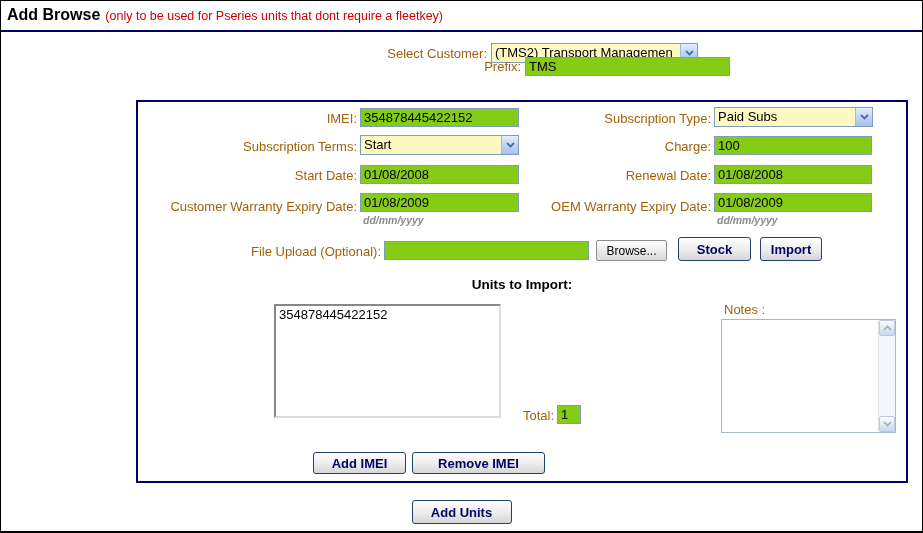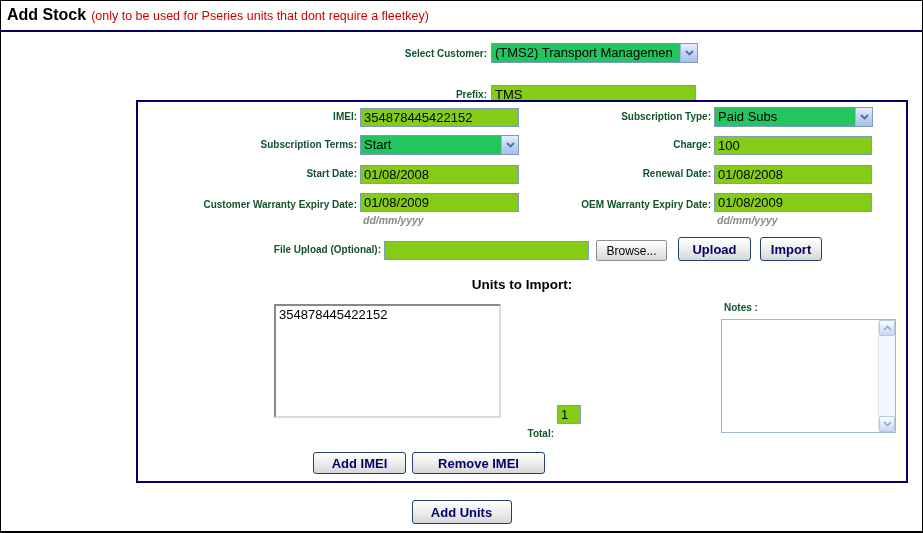--- a/index.html
+++ b/index.html
@@ -6,29 +6,29 @@
   html,body { width:923px; height:533px; background:#fff; }
   body { font-family:"Liberation Sans", sans-serif; position:relative; }
 
   .page { position:absolute; inset:0; border:1px solid #000; border-bottom-width:2px; background:#fff; }
 
   .header { position:absolute; top:5px; left:6px; white-space:nowrap; }
   .title { font-size:16px; font-weight:bold; color:#000; }
   .subtitle { font-size:12.5px; color:#cc0000; margin-left:5px; }
   .hr-navy { position:absolute; top:29px; left:0; right:0; height:2px; background:#000066; }
 
-  .lbl { font-weight:bold; color:#14532d; font-size:10px; }
+  .lbl { font-weight:normal; color:#a16207; font-size:13px; }
 
   .top-row { position:absolute; left:0; right:0; display:flex; align-items:center; }
   .top-row .lbl { width:486px; text-align:right; margin-right:4px; }
 
   .inp { border:1px solid #7f9db9; font-family:"Liberation Sans", sans-serif;
          font-size:13px; padding:1px 3px; height:19px; color:#000; background:#84cc16; }
 
-  .select { border:1px solid #7f9db9; background:#22c55e; height:20px; display:flex; align-items:stretch; }
+  .select { border:1px solid #7f9db9; background:#fef9c3; height:20px; display:flex; align-items:stretch; }
   .sel-txt { flex:1; font-size:13px; padding:1px 3px; overflow:hidden; white-space:nowrap; }
   .sel-arrow { width:17px; display:flex; align-items:center; justify-content:center;
                background:linear-gradient(#e6effe,#bcd0f4 60%,#a9c0ee); border-left:1px solid #9db9dd; cursor:default; }
 
   .box { position:absolute; left:135px; top:99px; width:772px; height:383px; border:2px solid #000066; background:#fff; }
   .box .bl { position:absolute; text-align:right; white-space:nowrap; }
   .box .abs { position:absolute; }
 
   .hint { position:absolute; color:#8a8a8a; font-size:10.5px; font-weight:bold; font-style:italic; }
 
@@ -50,36 +50,36 @@
   .center-label { position:absolute; left:0; right:0; text-align:center; font-weight:bold; color:#000; font-size:13.5px; }
 
   .add-units { position:absolute; left:50%; transform:translateX(-50%); top:499px; width:100px; height:24px; }
 </style>
 </head>
 <body>
 
 <div class="page">
 
   <div class="header">
-    <span class="title">Add Stock</span><span class="subtitle">(only to be used for Pseries units that dont require a fleetkey)</span>
+    <span class="title">Add Browse</span><span class="subtitle">(only to be used for Pseries units that dont require a fleetkey)</span>
   </div>
   <div class="hr-navy"></div>
 
   <div class="top-row" style="top:42px; height:20px;">
     <span class="lbl">Select Customer:</span>
     <div class="select" style="width:207px;">
       <span class="sel-txt">(TMS2) Transport Managemen</span>
       <span class="sel-arrow">
         <svg width="9" height="6" viewBox="0 0 9 6">
             <path d="M1 1 L4.5 4.5 L8 1" stroke="#4a6ea9" stroke-width="1.8" fill="none"></path>
           </svg>
       </span>
     </div>
   </div>
-  <div class="top-row" style="top:84px; height:19px;">
+  <div class="top-row" style="top:56px; height:19px;margin-left:34px;">
     <span class="lbl">Prefix:</span>
     <input class="inp" style="width: 205px;" value="TMS">
   </div>
 
   <div class="box">
 
     <span class="bl lbl" style="left:0; width:219px; top:9px;">IMEI:</span>
     <input class="inp abs" style="left: 222px; top: 6px; width: 159px;" value="354878445422152">
     <span class="bl lbl" style="left:380px; width:193px; top:9px;">Subscription Type:</span>
     <div class="select abs" style="left:576px; top:5px; width:159px;">
@@ -111,30 +111,30 @@
     <span class="bl lbl" style="left:0; width:219px; top:97px;">Customer Warranty Expiry Date:</span>
     <input class="inp abs" style="left: 222px; top: 91px; width: 159px;" value="01/08/2009">
     <span class="hint" style="left:225px; top:112px;">dd/mm/yyyy</span>
     <span class="bl lbl" style="left:380px; width:193px; top:97px;">OEM Warranty Expiry Date:</span>
     <input class="inp abs" style="left: 576px; top: 91px; width: 158px;" value="01/08/2009">
     <span class="hint" style="left:579px; top:112px;">dd/mm/yyyy</span>
 
     <span class="bl lbl" style="left:0; width:243px; top:142px;">File Upload (Optional):</span>
     <input class="inp abs" style="left: 246px; top: 139px; width: 205px;" value="">
     <button class="btn btn-gray abs" style="left:458px; top:138px; width:71px; height:21px;">Browse...</button>
-    <button class="btn btn-navy abs" style="left:540px; top:135px; width:73px; height:24px;">Upload</button>
+    <button class="btn btn-navy abs" style="left:540px; top:135px; width:73px; height:24px;">Stock</button>
     <button class="btn btn-navy abs" style="left:622px; top:135px; width:62px; height:24px;">Import</button>
 
     <span class="center-label" style="top:175px;">Units to Import:</span>
 
     <div class="listbox" style="left:136px; top:202px; width:227px; height:114px;">
       <div class="item">354878445422152</div>
     </div>
 
-    <span class="bl lbl" style="left:316px; width:100px; top:306px;margin-top:20px;">Total:</span>
+    <span class="bl lbl" style="left:316px; width:100px; top:306px;">Total:</span>
     <input class="inp abs" style="left: 419px; top: 303px; width: 24px;" value="1">
 
     <span class="bl lbl" style="left:586px; width:60px; top:200px; text-align:left;">Notes :</span>
     <div class="notesbox" style="left:583px; top:217px; width:175px; height:114px;">
       <div class="vscroll">
         <span class="sbtn up">
           <svg width="9" height="6" viewBox="0 0 9 6">
               <path d="M1 5 L4.5 1.5 L8 5" stroke="#9aa9c4" stroke-width="1.6" fill="none"></path>
             </svg>
         </span>

